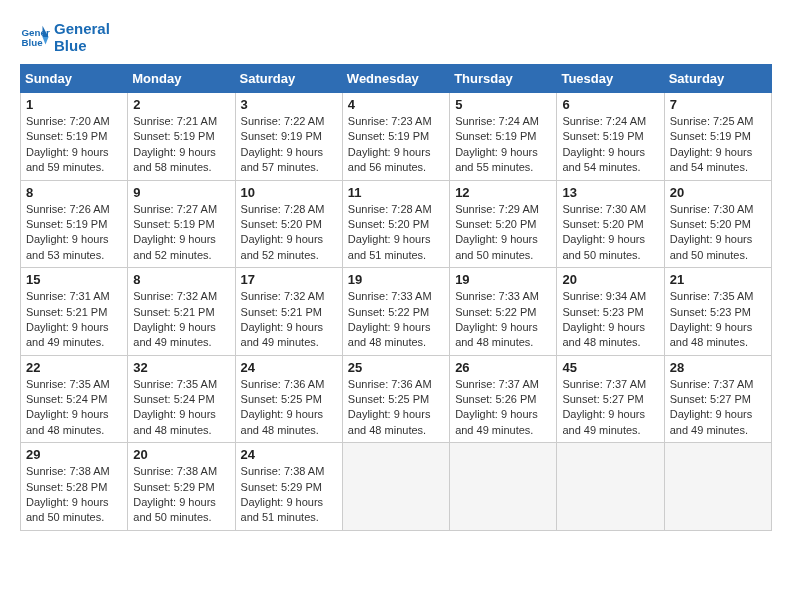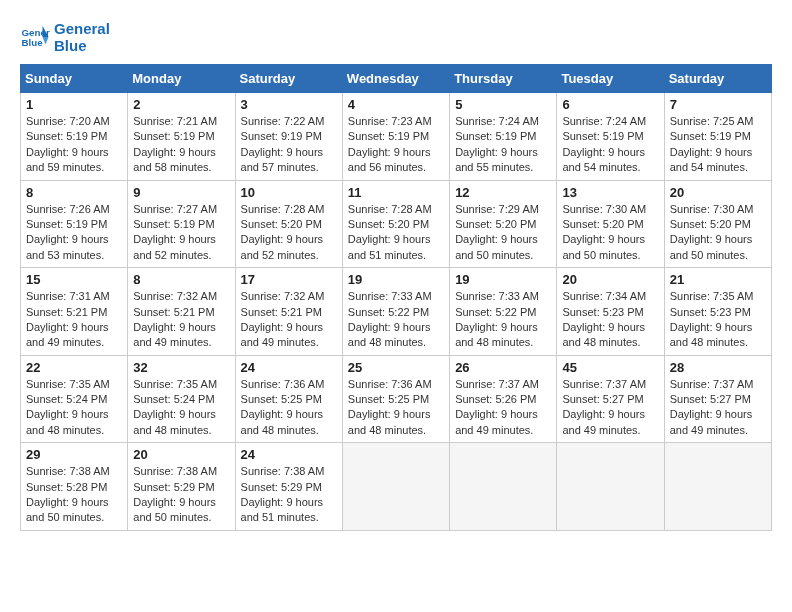--- a/index.html
+++ b/index.html
@@ -239,21 +239,21 @@
         </td>
         <td>
           <span class="day-num">19</span>
           <div class="day-info">Sunrise: 7:33 AM
 Sunset: 5:22 PM
 Daylight: 9 hours
 and 48 minutes.</div>
         </td>
         <td>
           <span class="day-num">20</span>
-          <div class="day-info">Sunrise: 7:34 AM
+          <div class="day-info">Sunrise: 9:34 AM
 Sunset: 5:23 PM
 Daylight: 9 hours
 and 48 minutes.</div>
         </td>
         <td>
           <span class="day-num">21</span>
           <div class="day-info">Sunrise: 7:35 AM
 Sunset: 5:23 PM
 Daylight: 9 hours
 and 48 minutes.</div>

